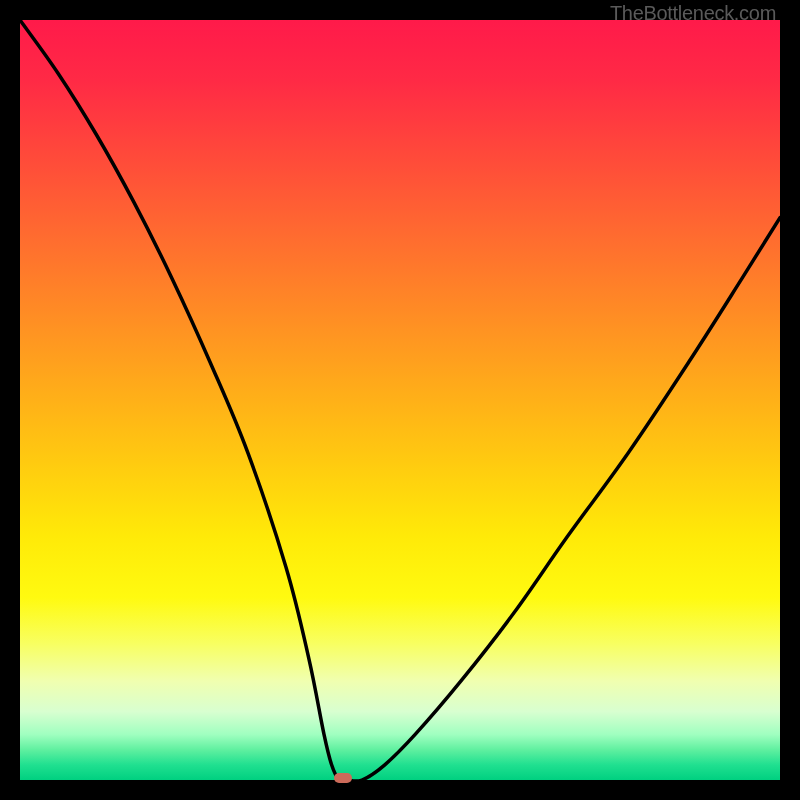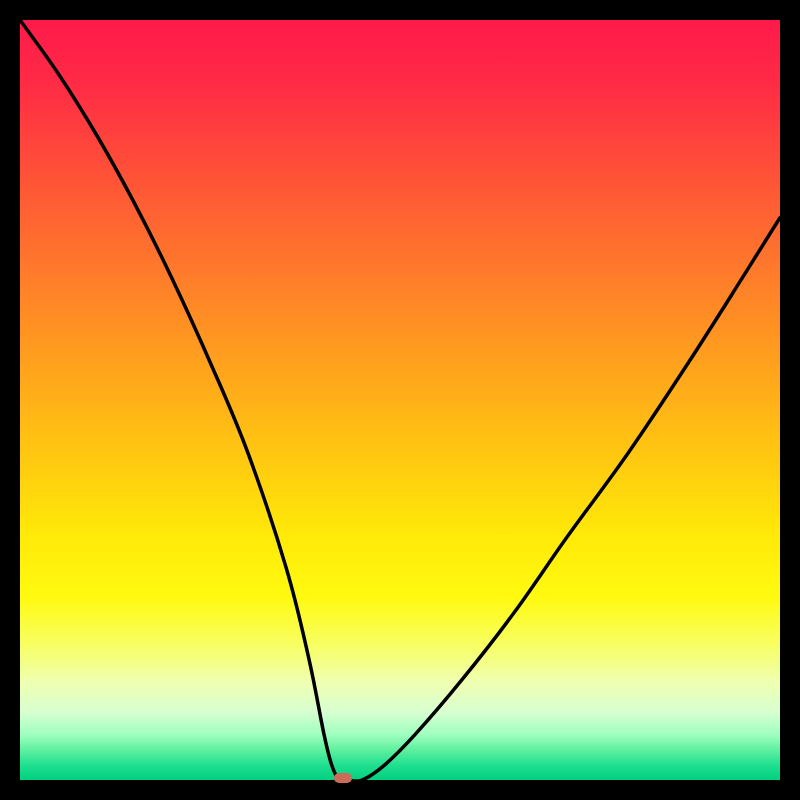--- a/index.html
+++ b/index.html
@@ -57,19 +57,20 @@
     width: 18px;
     height: 10px;
     background: #cc6b5a;
     border-radius: 5px;
   }
 </style>
 </head>
 <body>
 
 <div class="chart-container">
+  <div class="watermark">TheBottleneck.com</div>
   <div class="plot-area">
     <svg class="curve-svg" viewBox="0 0 760 760" preserveAspectRatio="none">
       <path id="curve-path" d="M 0 0 C 6.84 9.575999999999988 24.32 32.679999999999936 38 53.19999999999993 C 51.68 73.71999999999993 62.32 90.744 76 114 C 89.68 137.256 100.32 156.408 114 182.39999999999998 C 127.68 208.39199999999997 138.32 229.67199999999997 152 258.4 C 165.68 287.128 176.32 310.53599999999994 190 341.99999999999994 C 203.68 373.46399999999994 214.32 396.26399999999995 228 433.2 C 241.68 470.136 255.056 510.26400000000007 266 547.2 C 276.944 584.1360000000001 281.96000000000004 608.304 288.8 638.4 C 295.64 668.496 299.896 695.2479999999999 304 714.4 C 308.104 733.552 308.864 736.592 311.59999999999997 744.8 C 314.33599999999996 753.0079999999999 316.464 757.264 319.2 760 C 321.936 762.736 322.696 760 326.8 760 C 330.904 760 335.16 762.736 342 760 C 348.84 757.264 355.224 753.0079999999999 364.8 744.8 C 374.37600000000003 736.592 381.52 729.448 395.2 714.4 C 408.88 699.352 423.01599999999996 683.0880000000001 440.79999999999995 661.2 C 458.58399999999995 639.312 474.848 618.7919999999999 494 592.8 C 513.152 566.808 526.68 545.5279999999999 547.1999999999999 516.8 C 567.7199999999999 488.07199999999995 586.112 464.664 608 433.2 C 629.888 401.736 648.28 373.46399999999994 668.8 341.99999999999994 C 689.3199999999999 310.53599999999994 705.584 284.39199999999994 722 258.4 C 738.416 232.408 753.16 208.544 760 197.60000000000002" stroke="#000" stroke-width="3.5" fill="none" stroke-linejoin="round" stroke-linecap="round"></path>
     </svg>
     <div class="marker" id="marker" style="left: 314px; top: 753px;"></div>
   </div>
 </div>
 
 </body></html>

